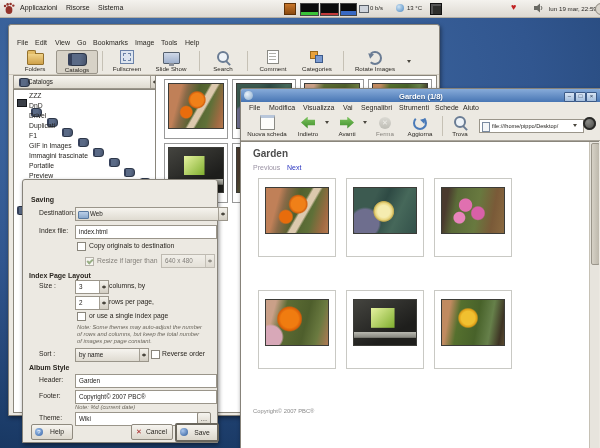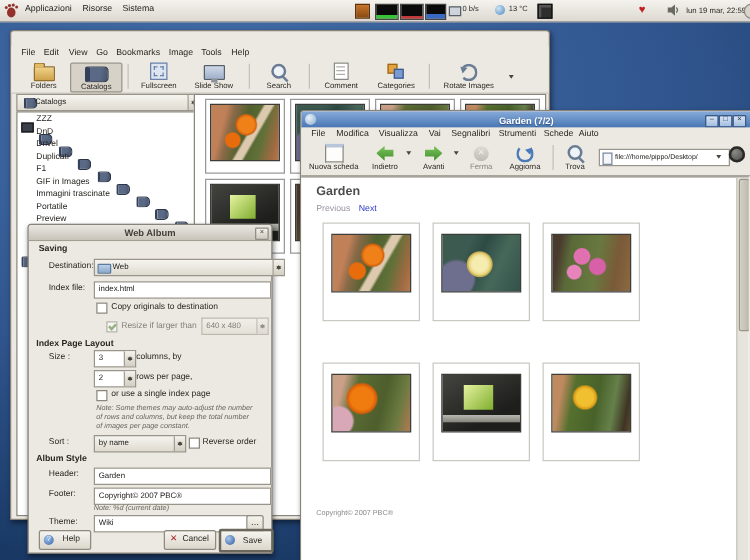--- a/index.html
+++ b/index.html
@@ -261,21 +261,21 @@
       </div>
       <div class="card" style="left:212px;top:3px;width:62px;height:58px;border-color:#999">
         <div class="ph ph-yellowrose2" style="left:3px;top:3px;width:54px;height:44px"></div>
       </div>
     </div>
   </div>
 
   <div class="window" style="left:240px;top:88px;width:360px;height:361px;z-index:20;border-radius:3px 0 0 0">
     <div class="tbar active" style="height:13px">
       <div class="abs" style="left:3px;top:2px;width:9px;height:9px;border-radius:50%;background:radial-gradient(circle at 35% 35%,#eaf2fa,#88aacc)"></div>
-      <div class="ttl" style="top:2.5px">Garden (7/2)</div>
+      <div class="ttl" style="top:2.5px">Garden (1/8)</div>
       <div class="wbtn" style="right:26px;top:2.5px">–</div>
       <div class="wbtn" style="right:15px;top:2.5px">□</div>
       <div class="wbtn" style="right:4px;top:2.5px">×</div>
     </div>
     <div class="menubar" style="top:13px">
       <span class="mitem" style="left:8px">File</span>
       <span class="mitem" style="left:28px">Modifica</span>
       <span class="mitem" style="left:62px">Visualizza</span>
       <span class="mitem" style="left:102px">Vai</span>
       <span class="mitem" style="left:120px">Segnalibri</span>
@@ -356,24 +356,20 @@
       </div>
 
       <div class="abs" style="left:12px;top:266px;font-size:5.8px;color:#8a8a8a">Copyright© 2007 PBC®</div>
       <div class="abs" style="right:0;top:0;width:9px;height:309px;background:#e7e4dd;border-left:1px solid #c6c1b5">
         <div class="abs" style="left:1px;top:1px;width:7px;height:120px;background:linear-gradient(90deg,#d6d1c6,#bdb8ac);border:1px solid #9a958a;border-radius:2px"></div>
       </div>
     </div>
   </div>
 
   <div class="window" style="left:22px;top:179px;width:194px;height:262px;z-index:30">
-    <div class="tbar">
-      <div class="ttl">Web Album</div>
-      <div class="wbtn" style="right:2px">×</div>
-    </div>
 
     <div class="sect" style="left:8px;top:16px">Saving</div>
     <div class="flabel" style="left:16px;top:29px">Destination:</div>
     <div class="combo" style="left:52px;top:27px;width:134px;height:12px;padding-left:14px">
       <div class="abs" style="left:2px;top:3px;width:9px;height:6px;background:linear-gradient(#bcd0e8,#8aa8cc);border:1px solid #5a7aa0;border-radius:1px"></div>
       <span>Web</span>
       <span class="spin"></span>
     </div>
     <div class="flabel" style="left:16px;top:47px">Index file:</div>
     <div class="entry" style="left:52px;top:45px;width:134px;height:12px">index.html</div>

